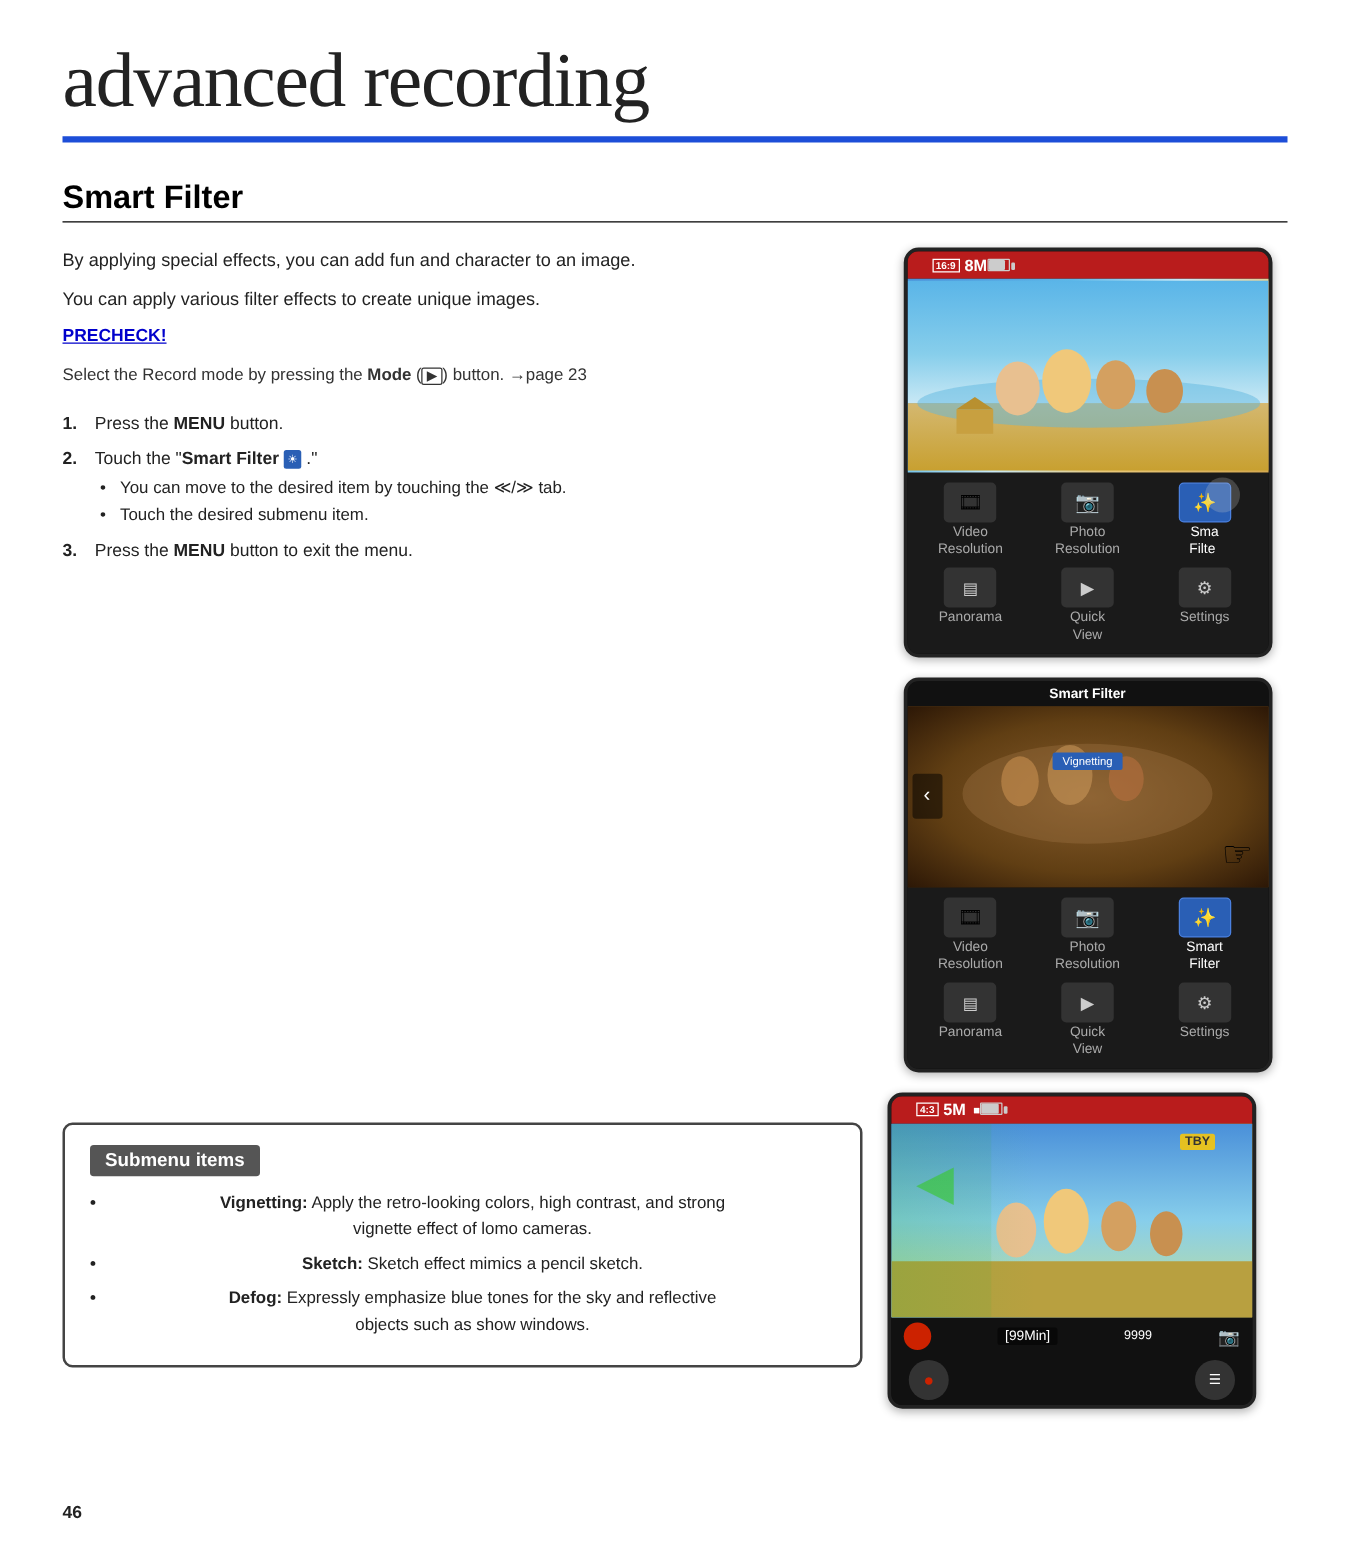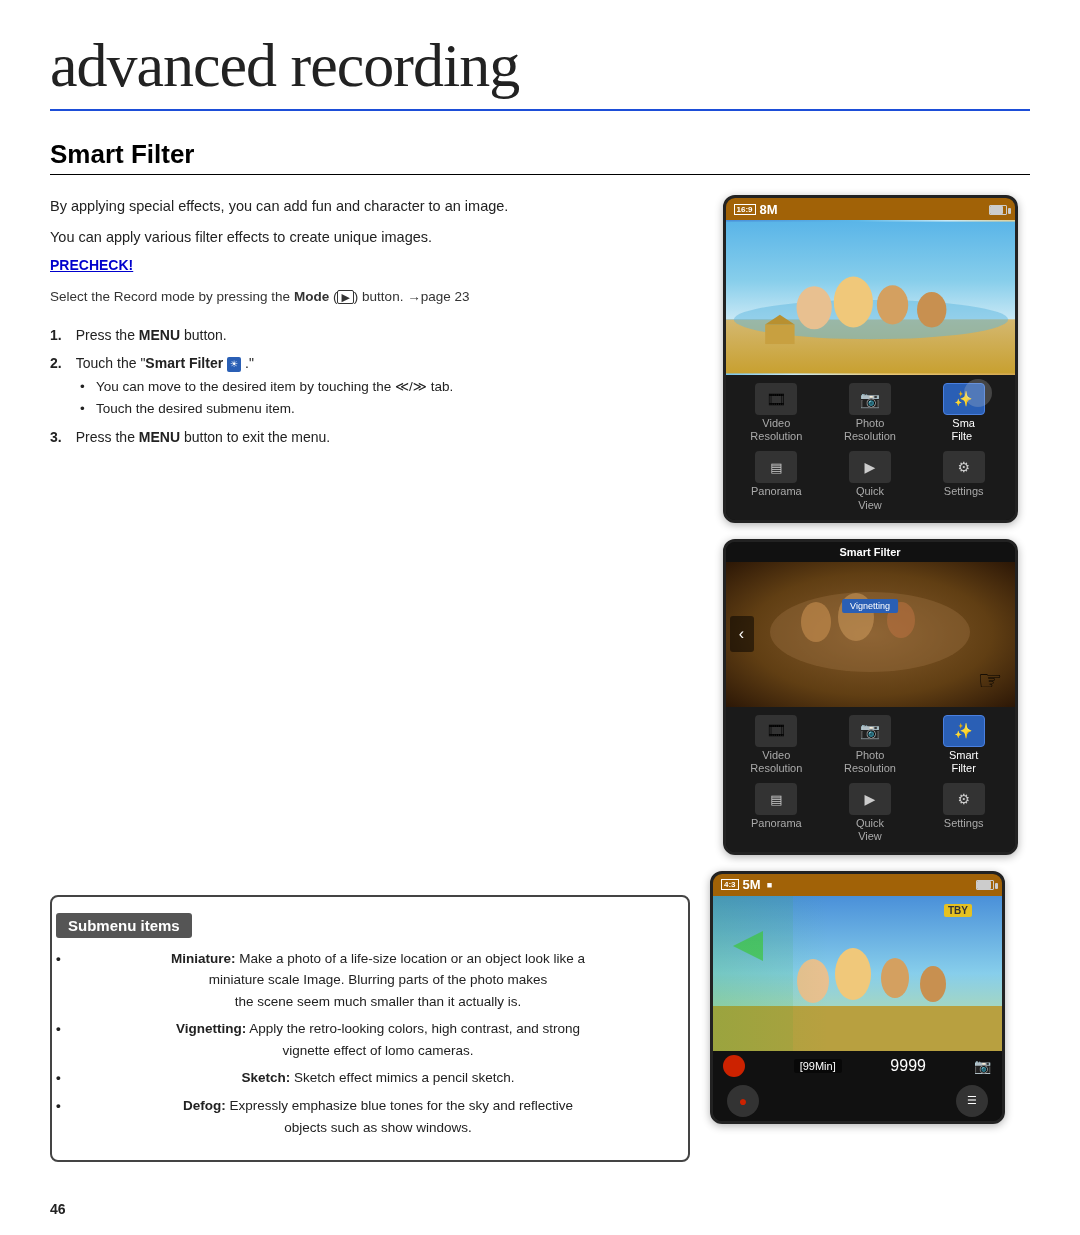--- a/index.html
+++ b/index.html
@@ -20,21 +20,21 @@
       position: relative;
     }
 
     
     .page-title {
       font-size: 62px;
       font-weight: 200;
       color: #222;
       letter-spacing: -1px;
       margin-bottom: 10px;
-      border-bottom: 2px solid #1d4ed8;
+      border-bottom: 5px solid #1d4ed8;
       padding-bottom: 8px;
       font-family: 'Times New Roman', serif;
       font-style: normal;
     }
 
     
     .section-title {
       font-size: 26px;
       font-weight: bold;
       color: #000;
@@ -134,25 +134,24 @@
     .phone-screen {
       width: 295px;
       border-radius: 12px;
       overflow: hidden;
       background: #111;
       border: 3px solid #222;
       box-shadow: 0 2px 8px rgba(0,0,0,0.3);
     }
 
     .phone-top-bar {
-      background: #a16207;
-      display: flex;
-      justify-content: space-between;
-      align-items: center;
-      padding: 3px 8px;
+      background: #b91c1c;
+      display: flex;
+      align-items: center;
+      padding: 3px 20px;
       height: 22px;
     }
 
     .phone-top-bar .left-info {
       display: flex;
       align-items: center;
       gap: 4px;
       color: #fff;
       font-size: 10px;
       font-weight: bold;
@@ -324,21 +323,21 @@
     .time-display {
       color: #fff;
       font-size: 11px;
       background: rgba(0,0,0,0.5);
       padding: 1px 6px;
       border-radius: 2px;
     }
 
     .shot-count {
       color: #fff;
-      font-size: 16px;
+      font-size: 10px;
     }
 
     .recording-controls {
       display: flex;
       align-items: center;
       justify-content: space-between;
       background: #111;
       padding: 4px 14px;
     }
 
@@ -349,21 +348,21 @@
       border-radius: 50%;
       display: flex;
       align-items: center;
       justify-content: center;
     }
 
     
     .submenu-box {
       border: 2px solid #444;
       border-radius: 8px;
-      padding: 16px 4px;
+      padding: 16px 20px;
       margin-top: 24px;
       background: #fff;
     }
 
     .submenu-title {
       font-size: 15px;
       font-weight: bold;
       color: #fff;
       background: #555;
       padding: 4px 12px;
@@ -666,23 +665,20 @@
     </div>
   </div>
 
   
   <div class="bottom-area">
     <div class="bottom-left">
       <div class="submenu-box">
         <span class="submenu-title">Submenu items</span>
         <ul class="submenu-items">
           <li>
-            <strong>Miniature:</strong> Make a photo of a life-size location or an object look like a<br>miniature scale Image. Blurring parts of the photo makes<br>the scene seem much smaller than it actually is.
-          </li>
-          <li>
             <strong>Vignetting:</strong> Apply the retro-looking colors, high contrast, and strong<br>vignette effect of lomo cameras.
           </li>
           <li>
             <strong>Sketch:</strong> Sketch effect mimics a pencil sketch.
           </li>
           <li>
             <strong>Defog:</strong> Expressly emphasize blue tones for the sky and reflective<br>objects such as show windows.
           </li>
         </ul>
       </div>

